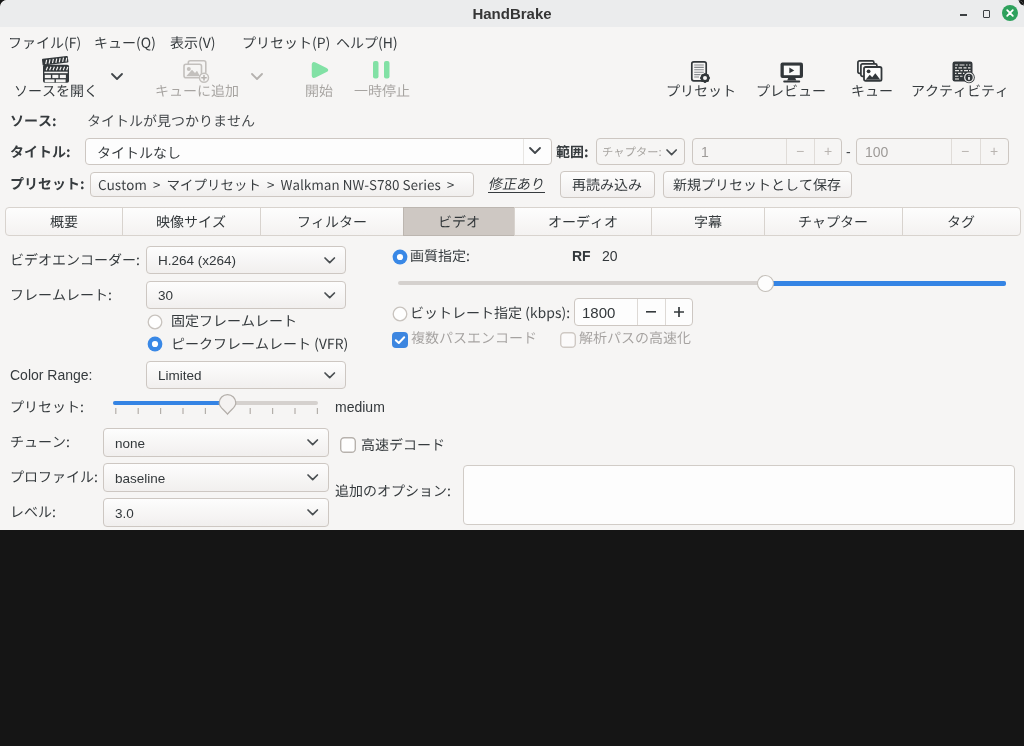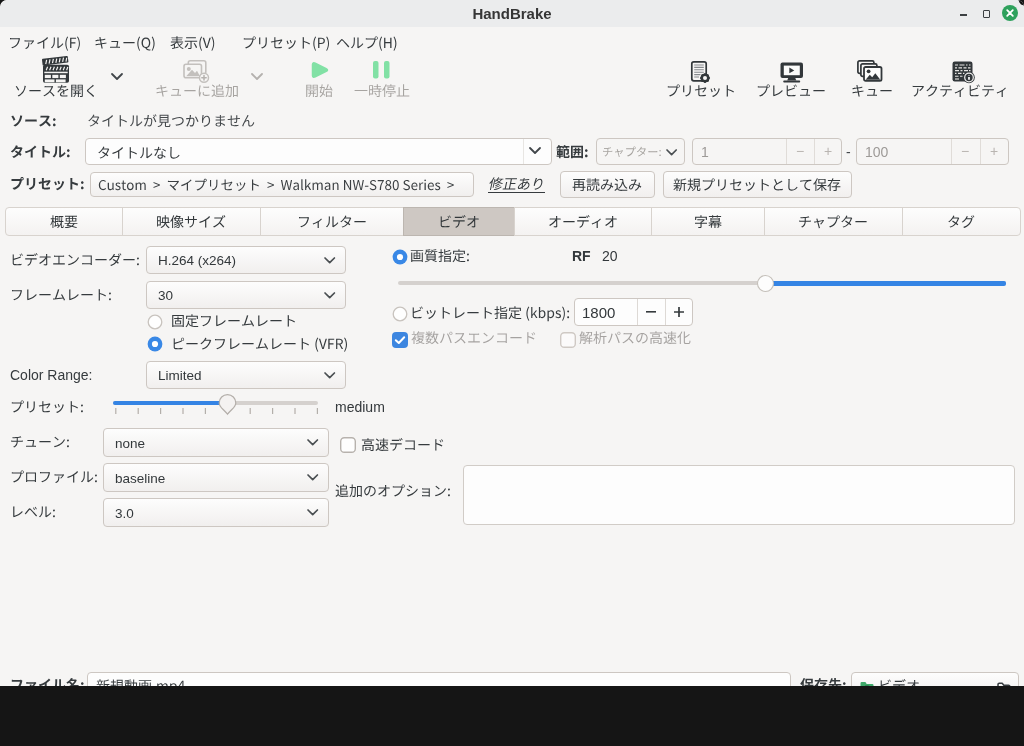--- a/index.html
+++ b/index.html
@@ -1,14 +1,14 @@
 <!DOCTYPE html>
 <html><head><meta charset="utf-8"><title>HandBrake</title><style>
 html,body{margin:0;padding:0;width:1024px;height:746px;background:#151515;overflow:hidden}
-#win{position:absolute;left:0;top:0;width:1024px;height:686px;background:#f6f5f4;
+#win{position:absolute;left:0;top:0;width:1024px;height:530px;background:#f6f5f4;
      border-radius:7px 7px 0 0;overflow:hidden;font-family:"Liberation Sans",sans-serif}
 .t{position:absolute;width:2px;height:2px;overflow:visible}
 .abs{position:absolute}
 .btn{position:absolute;background:linear-gradient(to bottom,#fdfdfd,#f1efee);
      border:1px solid #cdc7c2;border-radius:4px;box-sizing:border-box}
 .entry{position:absolute;background:#fdfdfd;border:1px solid #cdc7c2;border-radius:4px;box-sizing:border-box}
 .ins{background:#faf9f8}
 </style></head><body>
 <div id="win">
 <div class="abs" style="left:0;top:0;width:1024px;height:27px;background:#ebeced;border-radius:7px 7px 0 0"></div>

